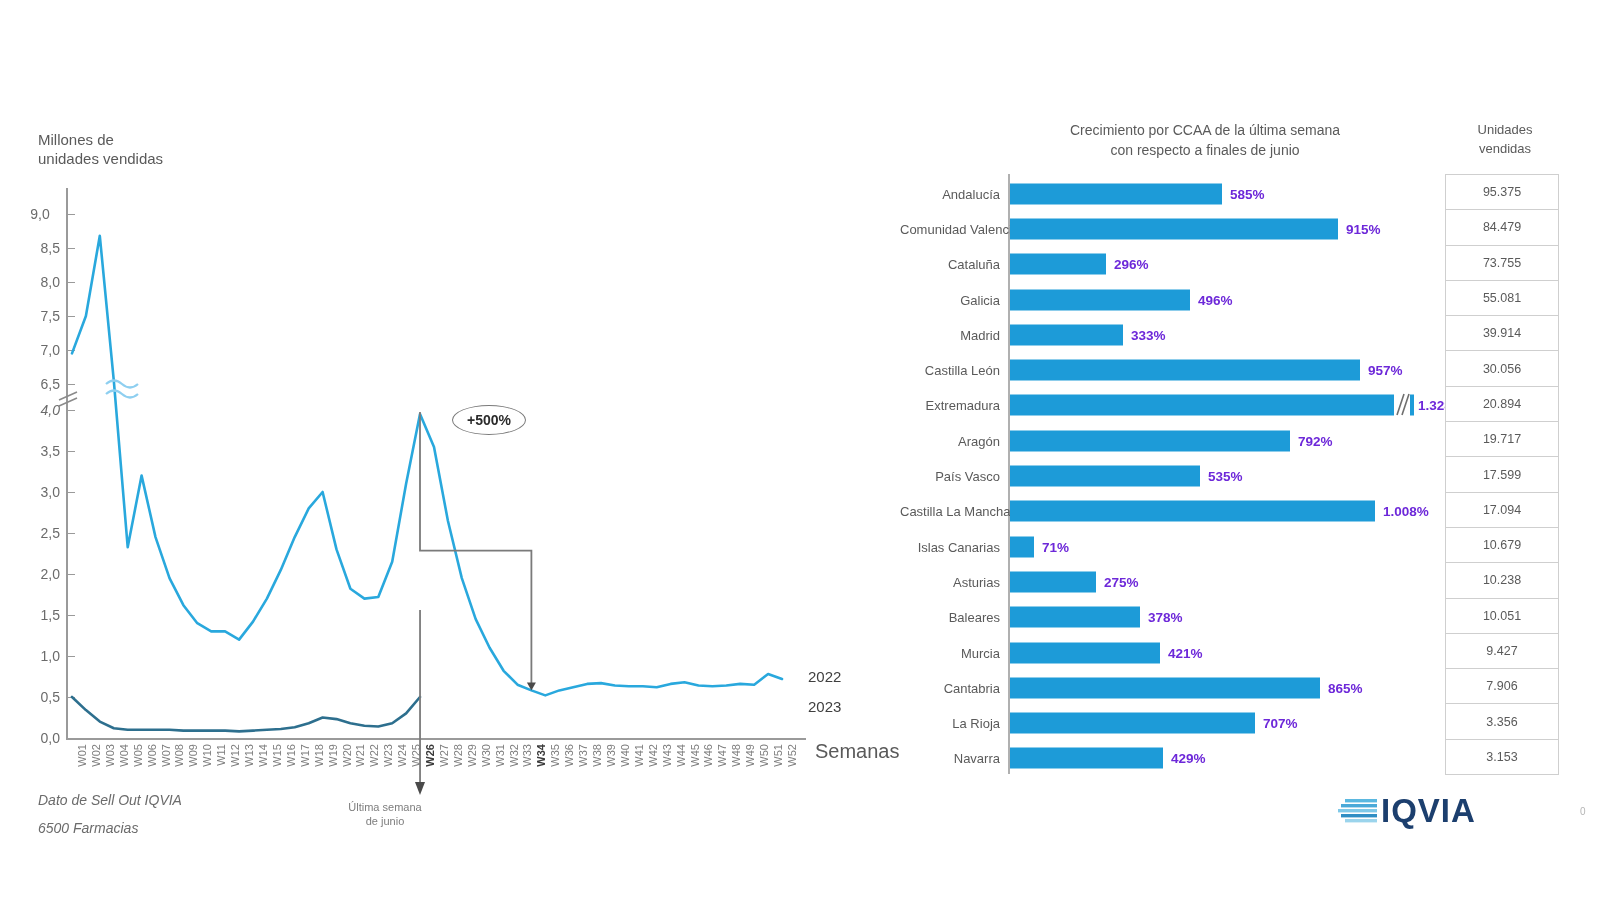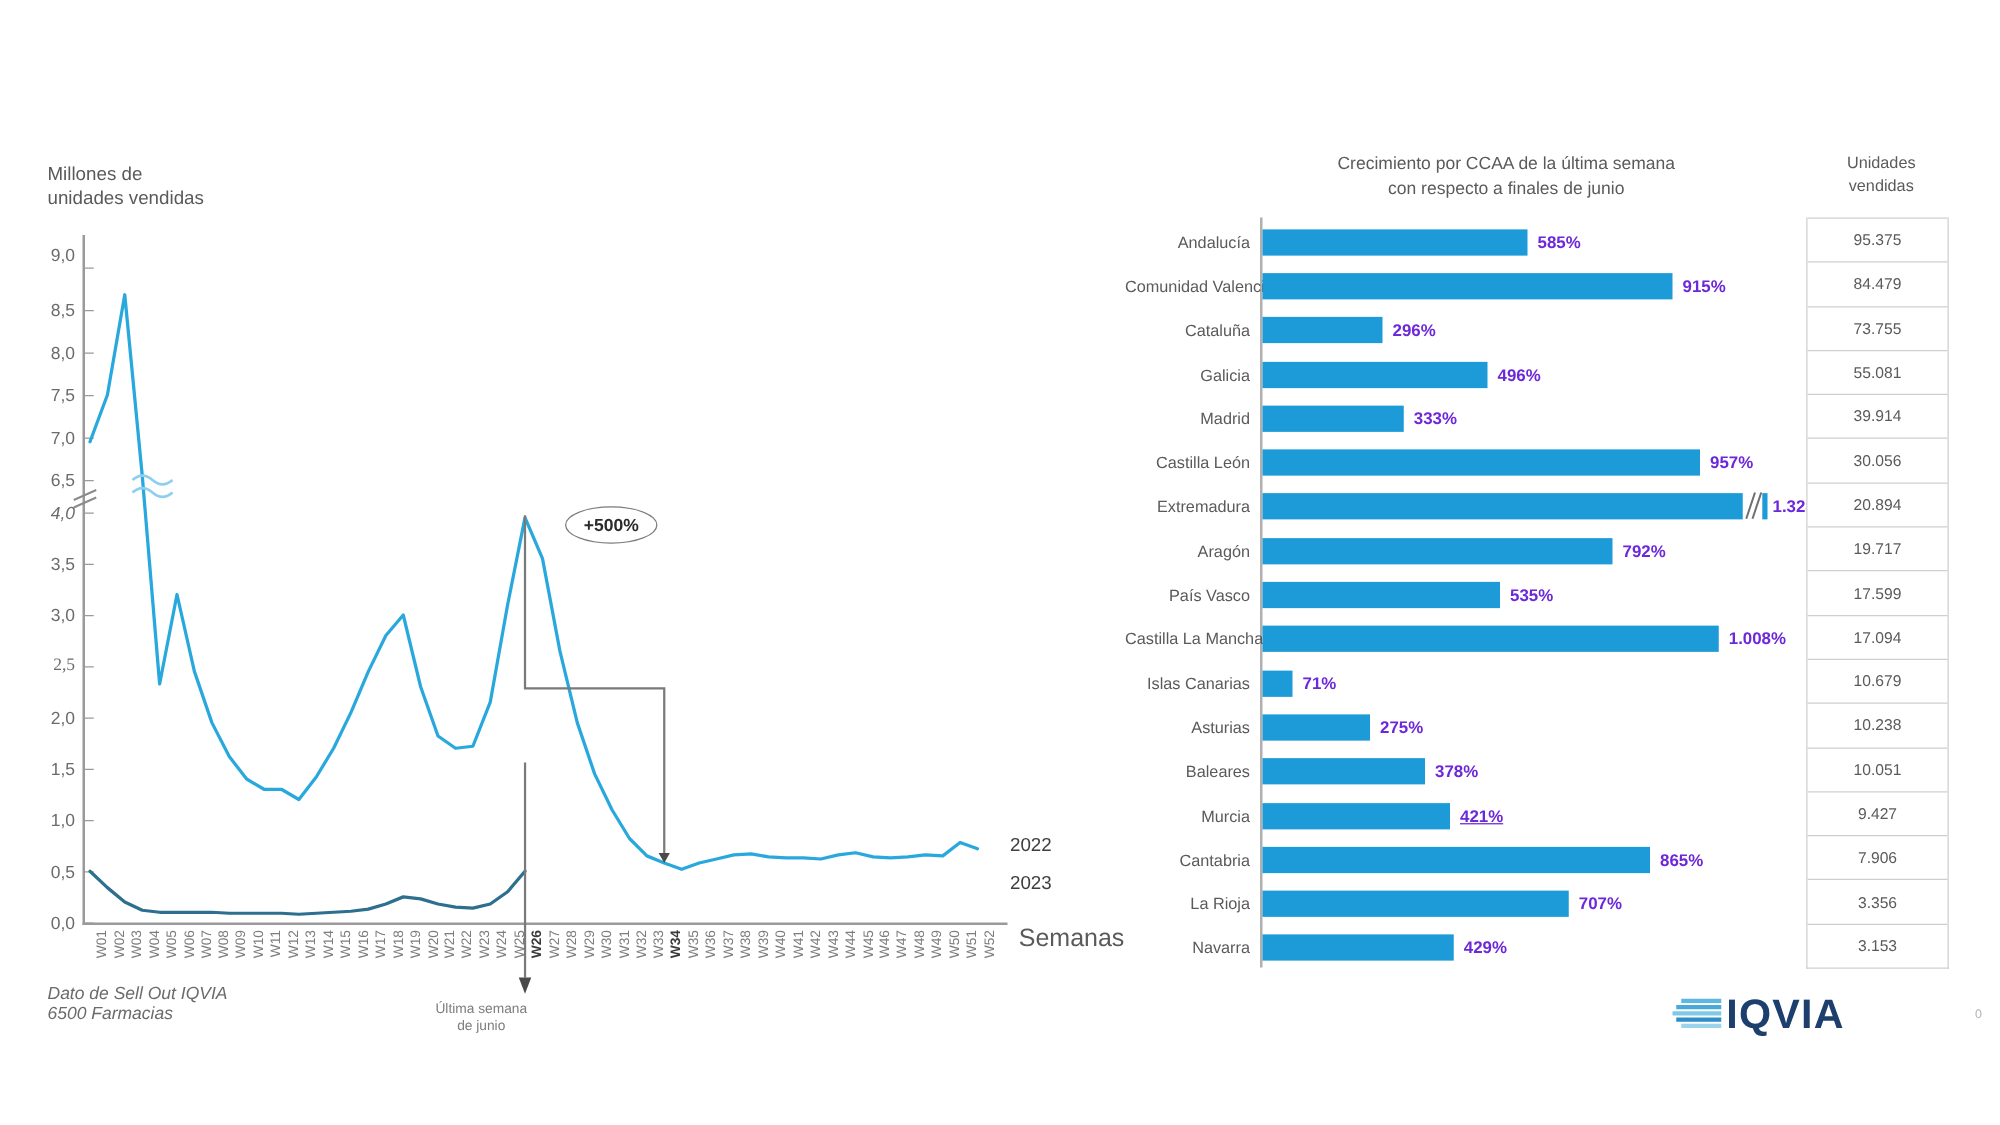--- a/index.html
+++ b/index.html
@@ -33,21 +33,21 @@
     transform-origin:left top;transform:rotate(-90deg) translate(-100%,0);
     white-space:nowrap;letter-spacing:0px;
   }
   .xtick.bold{font-weight:bold;color:#3b3b3b;}
 
   #x-axis-label{position:absolute;left:815px;top:740px;font-size:20px;color:#5a5a5a;}
   .series-label{position:absolute;font-size:15px;color:#3f3f3f;}
   #lbl-2022{left:808px;top:668px;}
   #lbl-2023{left:808px;top:698px;}
 
-  #footnote{position:absolute;left:38px;top:786px;font-size:14px;line-height:16px;
+  #footnote{position:absolute;left:38px;top:786px;font-size:14px;line-height:28px;
             font-style:italic;color:#6b6b6b;white-space:pre-line;}
   #june-note{position:absolute;left:330px;top:800px;width:110px;font-size:11px;
              line-height:14px;color:#7d7d7d;text-align:center;white-space:pre-line;}
 
   #callout{
     position:absolute;left:452px;top:405px;width:72px;height:28px;
     border:1.6px solid #7a7a7a;border-radius:50%;background:#fff;
     display:flex;align-items:center;justify-content:center;
     font-size:14px;font-weight:bold;color:#2b2b2b;z-index:6;
   }
@@ -110,39 +110,39 @@
           <div class="ytick" style="top: 550px;">0,0</div>
           <div class="ytickmark" style="top: 550px;"></div>
           <div class="ytick" style="top: 509px;">0,5</div>
           <div class="ytickmark" style="top: 509px;"></div>
           <div class="ytick" style="top: 468px;">1,0</div>
           <div class="ytickmark" style="top: 468px;"></div>
           <div class="ytick" style="top: 427px;">1,5</div>
           <div class="ytickmark" style="top: 427px;"></div>
           <div class="ytick" style="top: 386px;">2,0</div>
           <div class="ytickmark" style="top: 386px;"></div>
-          <div class="ytick" style="top: 345px; font-family: Liberation Serif, serif;">2,5</div>
+          <div class="ytick" style="top: 345px;">2,5</div>
           <div class="ytickmark" style="top: 345px;"></div>
           <div class="ytick" style="top: 304px;">3,0</div>
           <div class="ytickmark" style="top: 304px;"></div>
           <div class="ytick" style="top: 263px;">3,5</div>
           <div class="ytickmark" style="top: 263px;"></div>
           <div class="ytick" style="top: 222px; font-style: italic;">4,0</div>
           <div class="ytickmark" style="top: 222px;"></div>
           <div class="ytick" style="top: 196px;">6,5</div>
           <div class="ytickmark" style="top: 196px;"></div>
           <div class="ytick" style="top: 162px;">7,0</div>
           <div class="ytickmark" style="top: 162px;"></div>
           <div class="ytick" style="top: 128px;">7,5</div>
           <div class="ytickmark" style="top: 128px;"></div>
           <div class="ytick" style="top: 94px;">8,0</div>
           <div class="ytickmark" style="top: 94px;"></div>
           <div class="ytick" style="top: 60px;">8,5</div>
           <div class="ytickmark" style="top: 60px;"></div>
-          <div class="ytick" style="top: 16px;">9,0</div>
+          <div class="ytick" style="top: 26px; text-align: center;">9,0</div>
           <div class="ytickmark" style="top: 26px;"></div>
         </div>
       <div id="xtick-holder">
           <div class="xtick" style="left: 10px;">W01</div>
           <div class="xtick" style="left: 23.9216px;">W02</div>
           <div class="xtick" style="left: 37.8431px;">W03</div>
           <div class="xtick" style="left: 51.7647px;">W04</div>
           <div class="xtick" style="left: 65.6863px;">W05</div>
           <div class="xtick" style="left: 79.6078px;">W06</div>
           <div class="xtick" style="left: 93.5294px;">W07</div>
@@ -299,21 +299,21 @@
           <div class="bar-value" style="left: 204px;">275%</div>
         </div>
         <div class="bar-row" style="top: 599.6px;">
           <div class="bar-label">Baleares</div>
           <div class="bar-fill" style="width: 130px; background: rgb(29, 155, 216);"></div>
           <div class="bar-value" style="left: 248px;">378%</div>
         </div>
         <div class="bar-row" style="top: 634.9px;">
           <div class="bar-label">Murcia</div>
           <div class="bar-fill" style="width: 150px; background: rgb(29, 155, 216);"></div>
-          <div class="bar-value" style="left: 268px; text-decoration: underline;">421%</div>
+          <div class="bar-value" style="left: 268px;">421%</div>
         </div>
         <div class="bar-row" style="top: 670.2px;">
           <div class="bar-label">Cantabria</div>
           <div class="bar-fill" style="width: 310px; background: rgb(29, 155, 216);"></div>
           <div class="bar-value" style="left: 428px;">865%</div>
         </div>
         <div class="bar-row" style="top: 705.5px;">
           <div class="bar-label">La Rioja</div>
           <div class="bar-fill" style="width: 245px; background: rgb(29, 155, 216);"></div>
           <div class="bar-value" style="left: 363px;">707%</div>

